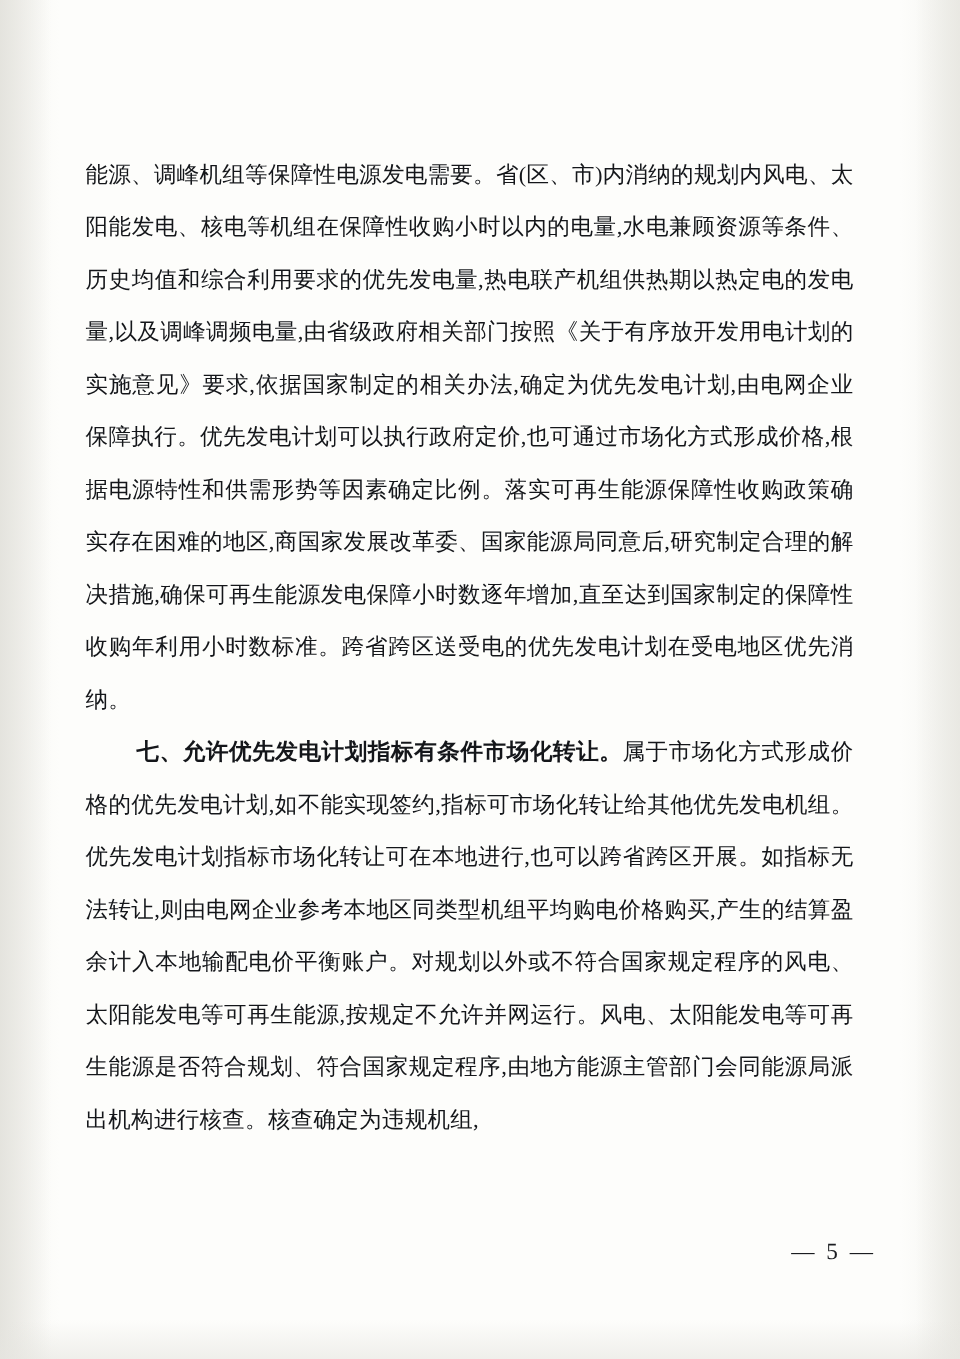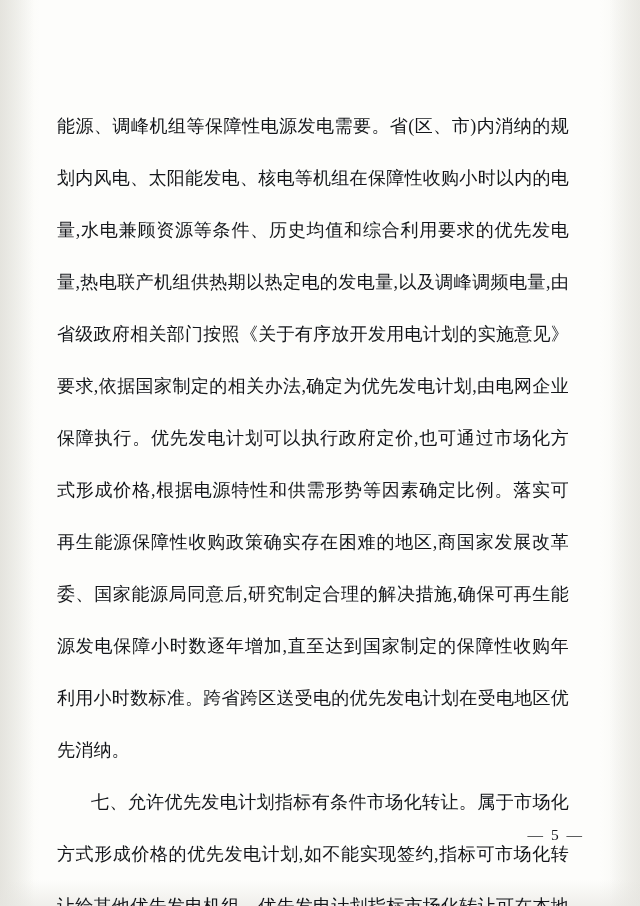--- a/index.html
+++ b/index.html
@@ -24,34 +24,34 @@
       linear-gradient(to right, rgba(246,246,242,1) 0px, rgba(253,253,251,1) 40px, rgba(253,253,251,1) 600px, rgba(244,244,240,1) 640px);
   }
   .content {
     position: absolute;
     left: 57px;
     top: 100px;
     width: 512px;
   }
   p.para {
     margin: 0 0 0 0;
-    font-size: 18px;
-    line-height: 52px;
+    font-size: 15px;
+    line-height: 35px;
     color: #14161a;
     text-align: justify;
     text-justify: inter-ideograph;
     letter-spacing: 0.2px;
     text-indent: 0;
     word-break: break-all;
   }
   p.para.indent {
     text-indent: 34px;
   }
   .b {
-    font-weight: normal;
+    font-weight: bold;
   }
   .page-number {
     position: absolute;
     right: 56px;
     bottom: 62px;
     font-size: 15.5px;
     color: #1a1c20;
     letter-spacing: 2px;
     font-family: "Liberation Serif", "DejaVu Serif", serif;
   }

